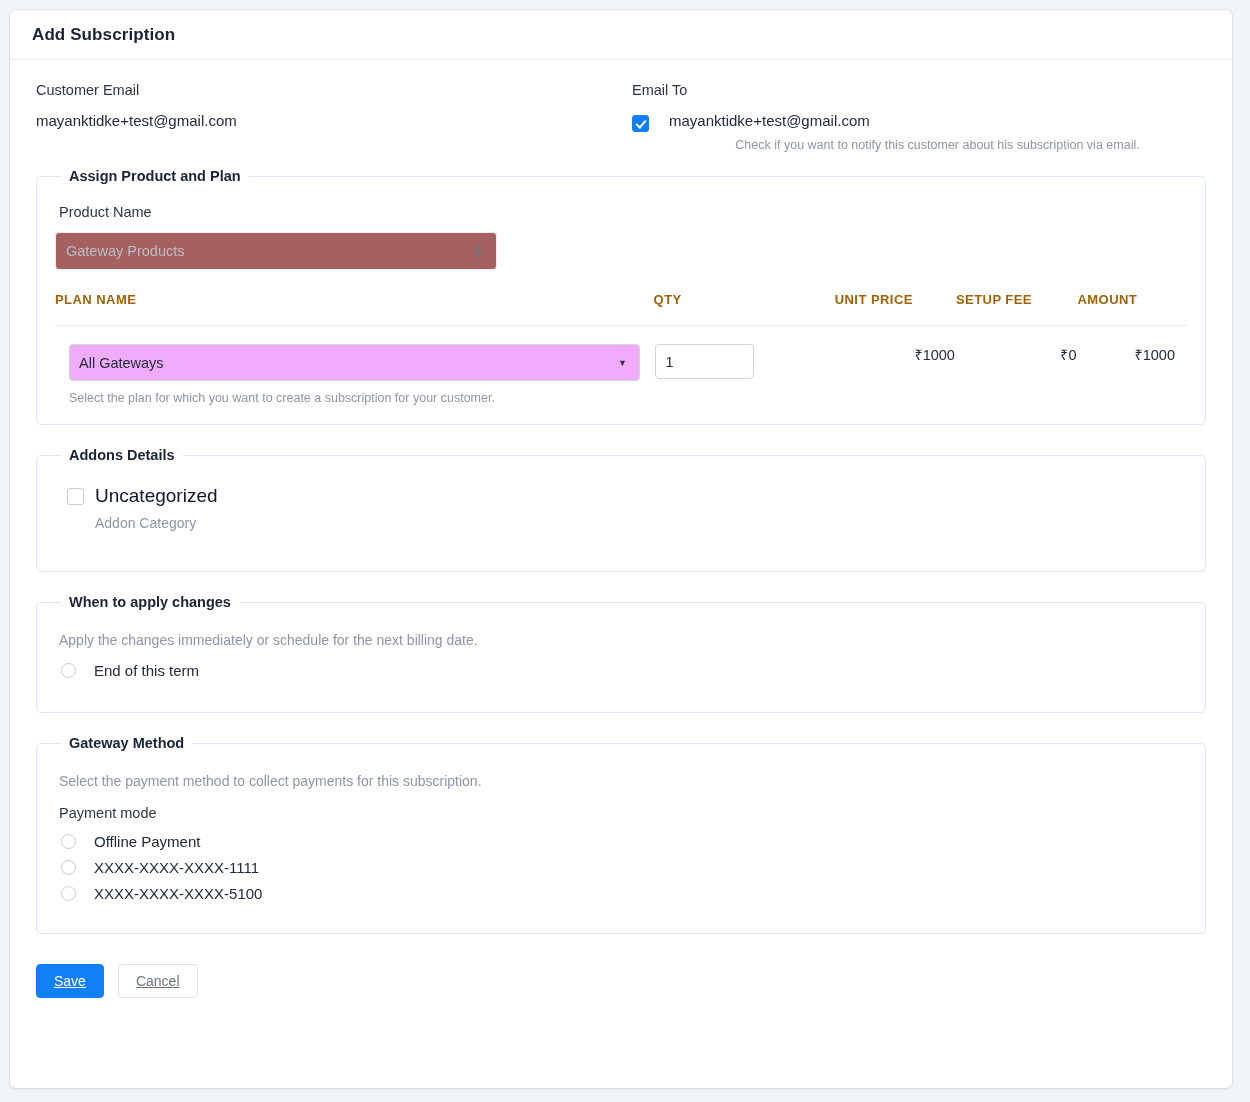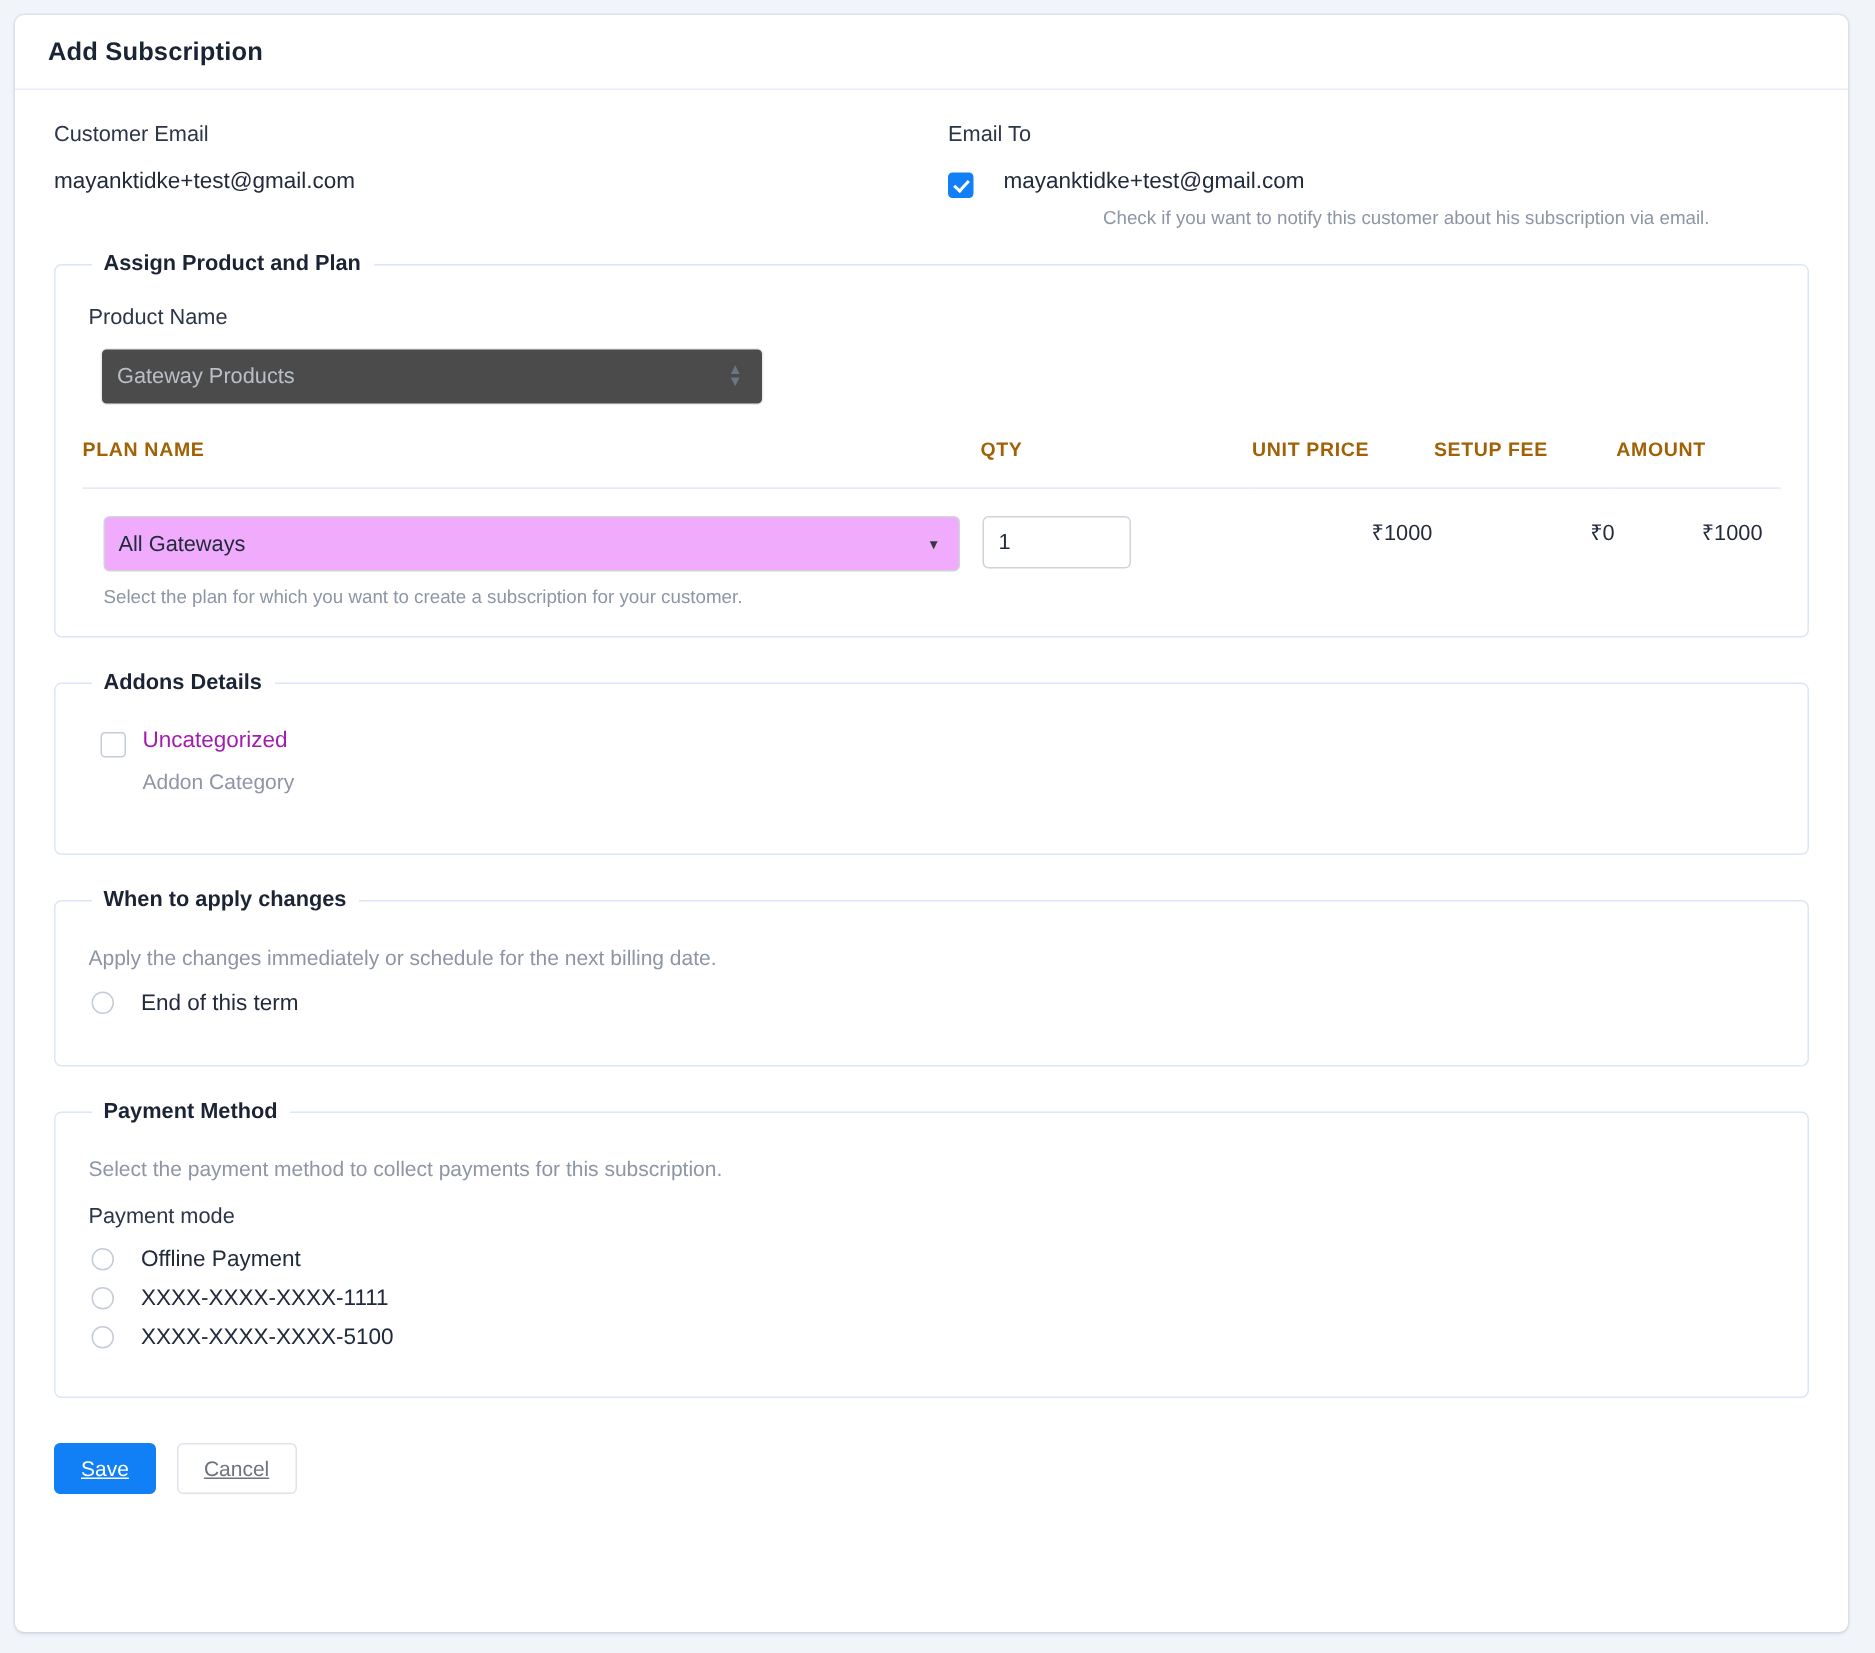--- a/index.html
+++ b/index.html
@@ -117,28 +117,28 @@
 
   .inner-label {
     font-size: 14.5px;
     color: #2b3648;
     margin: 10px 0 12px 4px;
   }
 
   select.product-select {
     width: 442px;
     height: 38px;
-    background: #000000;
+    background: #7f1d1d;
     border: 1px solid #dfe3e9;
     border-radius: 4px;
     color: #9aa3b0;
     font-size: 14.5px;
     font-family: "Liberation Sans", sans-serif;
     padding: 0 10px;
-    margin-left: 12px;
+    margin-left: 0;
     appearance: none;
     -webkit-appearance: none;
   }
   .select-wrap { position: relative; display: inline-block; }
   .select-wrap .updown {
     position: absolute;
     right: 14px; top: 50%;
     transform: translateY(-50%);
     pointer-events: none;
     color: #6a7586;
@@ -213,21 +213,21 @@
     border-radius: 4px;
     font-size: 14.5px;
     color: #212b3b;
     font-family: "Liberation Sans", sans-serif;
     padding: 0 10px;
     background: #fff;
   }
 
   
   .addon-row { margin: 12px 0 0 12px; }
-  .addon-label { font-size: 15px; color: #a21caf; }
+  .addon-label { font-size: 19px; color: #0f172a; }
   .addon-sub {
     font-size: 14px;
     color: #8c96a5;
     margin: 8px 0 0 28px;
   }
 
   
   .section-desc {
     font-size: 14px;
     color: #8c96a5;
@@ -360,21 +360,21 @@
         <legend>When to apply changes</legend>
         <div class="section-desc">Apply the changes immediately or schedule for the next billing date.</div>
 
         <div class="radio-line">
           <span class="rb off"></span>
           <span class="radio-text">End of this term</span>
         </div>
       </fieldset>
 
       <fieldset class="box" style="padding-bottom:22px;">
-        <legend>Payment Method</legend>
+        <legend>Gateway Method</legend>
         <div class="section-desc">Select the payment method to collect payments for this subscription.</div>
         <div class="pm-label">Payment mode</div>
 
         <div class="radio-line">
           <span class="rb off"></span>
           <span class="radio-text">Offline Payment</span>
         </div>
         <div class="radio-line">
           <span class="rb off"></span>
           <span class="radio-text">XXXX-XXXX-XXXX-1111</span>

